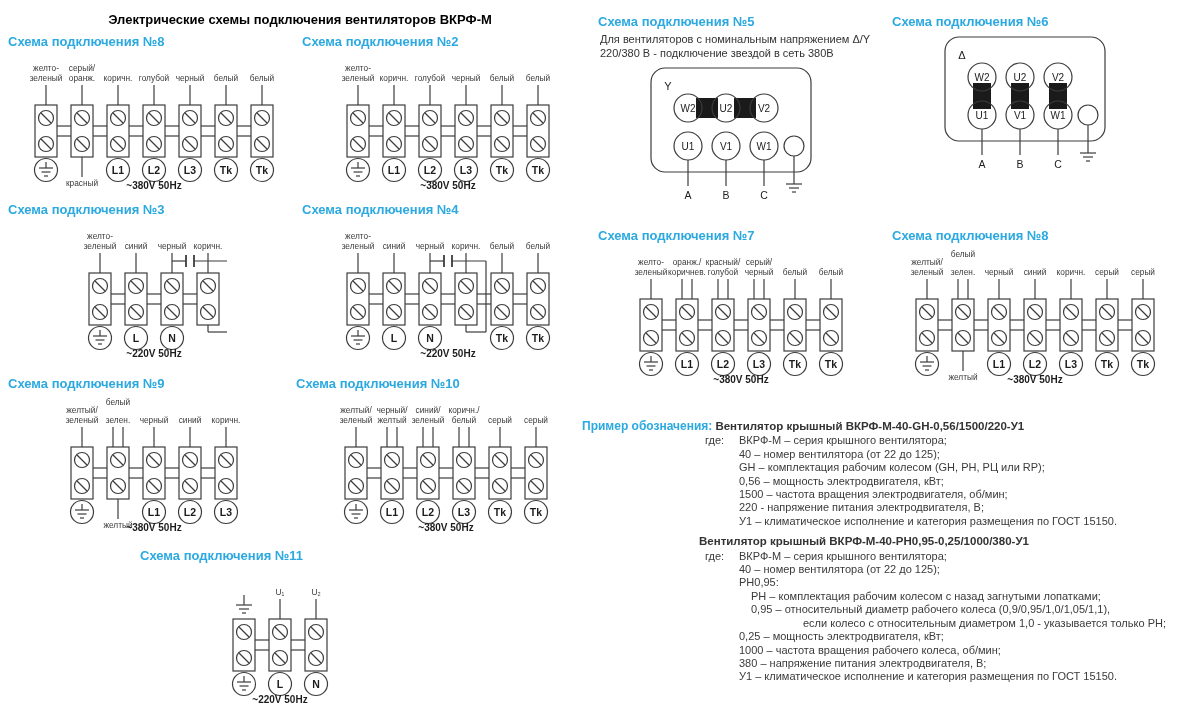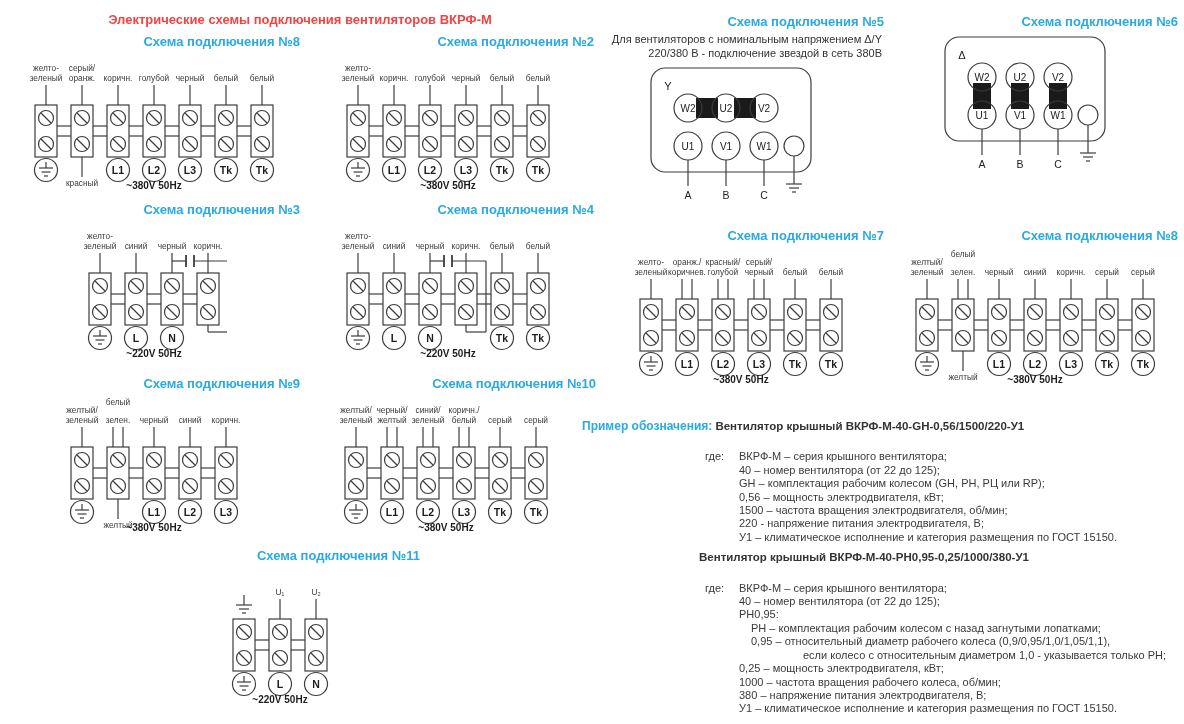--- a/index.html
+++ b/index.html
@@ -1,37 +1,37 @@
 <!DOCTYPE html>
 <html><head>
 <meta charset="utf-8">
 <style>
   html,body{margin:0;padding:0}
   body{position:relative;width:1184px;height:724px;background:#ffffff;overflow:hidden;
        font-family:"Liberation Sans",sans-serif;color:#3a3a3a}
   .main-title{position:absolute;left:10px;top:12px;width:580px;text-align:center;
-              font-size:13px;font-weight:bold;color:#ef4444}
-  .scheme{position:absolute;text-align:right}
+              font-size:13px;font-weight:bold;color:#000000}
+  .scheme{position:absolute;text-align:left}
   .scheme-title{font-size:13px;font-weight:bold;color:#2ba9e0;margin-bottom:4px}
   .motor-desc{font-size:11px;color:#333;line-height:13.5px;margin:1px 2px 4px}
   .diagram svg{display:block;margin:0 auto}
   .ln{stroke:#3c3c3c;stroke-width:1.2;fill:none}
   .ln2{stroke:#3c3c3c;stroke-width:1.8;fill:none}
   text{font-family:"Liberation Sans",sans-serif}
   .wlbl{font-size:8.3px;fill:#3a3a3a}
   .tlbl{font-size:10.5px;font-weight:bold;fill:#1c1c1c}
   .vlbl{font-size:10px;font-weight:bold;fill:#1c1c1c}
   .mlbl{font-size:10px;fill:#1c1c1c}
   .plbl{font-size:10.5px;fill:#222}
   .sym{font-size:11px;fill:#1c1c1c}
   .example{position:absolute;left:582px;top:420px;width:600px;font-size:11px;
            color:#3a3a3a;line-height:13.4px}
   .ex-label{color:#2ba9e0;font-weight:bold;font-size:12px}
   .ex-title{font-weight:bold;color:#333;font-size:11.5px}
-  .ex-lines{margin-left:123px;margin-top:17px}
+  .ex-lines{margin-left:123px;margin-top:1px}
   .ex-line{position:relative;padding-left:34px}
   .ex-lead{position:absolute;left:0;top:0}
   .ex-line.ind1{padding-left:46px}
   .ex-line.ind2{padding-left:98px}
   .ex-block.b2{margin-top:7px}
   .ex-block.b2 .ex-title-row{margin-left:117px}
 </style>
 </head>
 <body>
 

